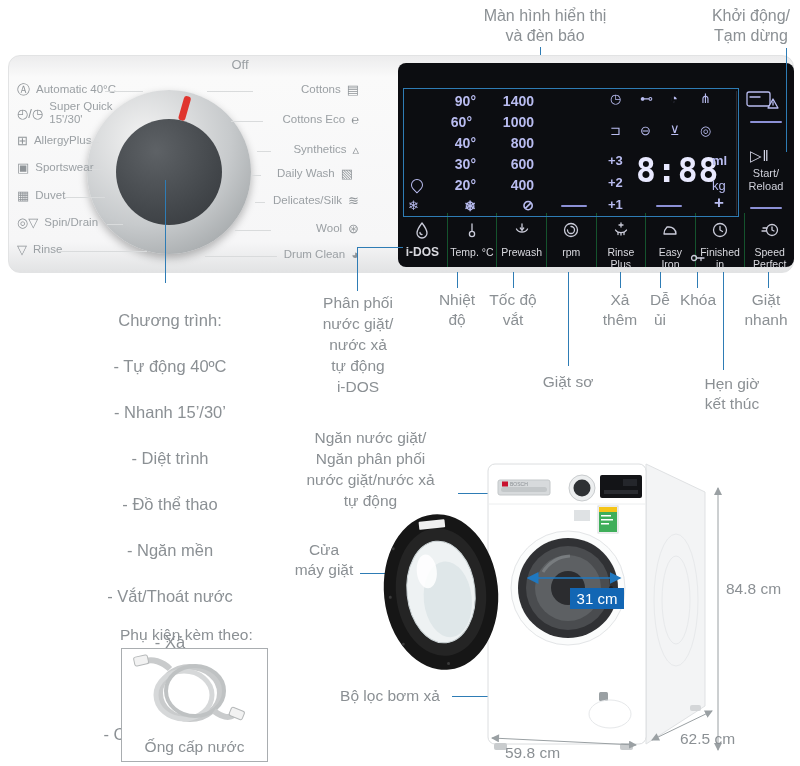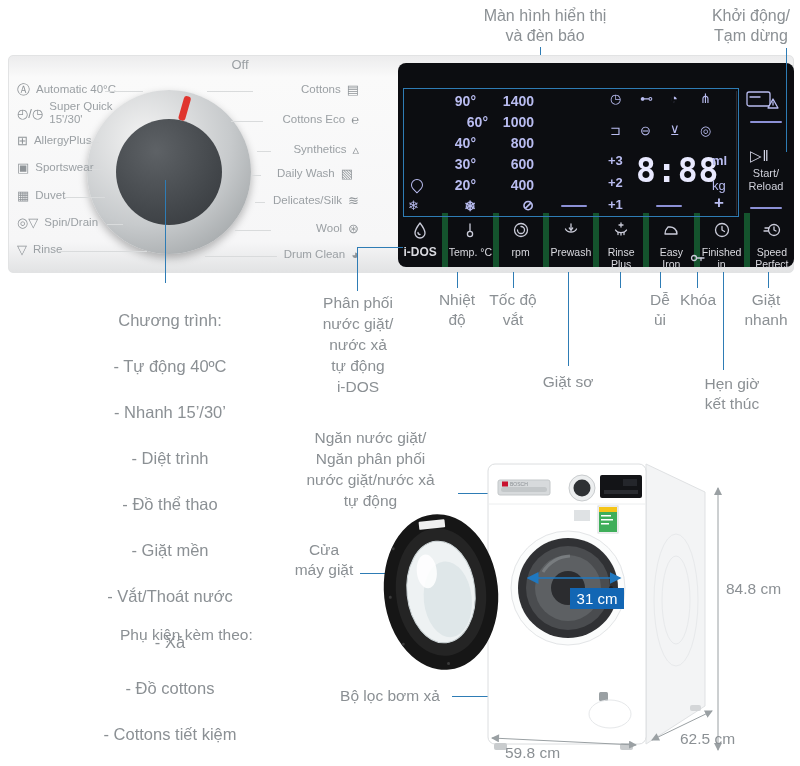--- a/index.html
+++ b/index.html
@@ -1,39 +1,39 @@
 <!DOCTYPE html>
 <html><head>
 <meta charset="utf-8">
 <style>
   body{margin:0;background:#fff}
   #app{position:relative;width:800px;height:766px;background:#fff;font-family:"Liberation Sans",sans-serif;overflow:hidden}
   .callout{position:absolute;color:#8b9094;font-size:15.5px;line-height:20px;text-align:center;white-space:pre-line}
   .bline{position:absolute;background:#2e7cb5}
   .gline{position:absolute;background:#d9dbdc;height:1px}
   
-  .panel{position:absolute;left:8px;top:55px;width:784px;height:216px;background:linear-gradient(#ececed,#fafafa 10%,#f6f6f7 86%,#e2e3e4);border:1px solid #e2e3e4;border-radius:5px}
+  .panel{position:absolute;left:8px;top:55px;width:784px;height:216px;background:linear-gradient(#ececed,#fafafa 10%,#f6f6f7 86%,#e2e3e4);border:1px solid #e2e3e4;border-radius:12px}
   .off{position:absolute;left:196px;top:1px;width:70px;text-align:center;color:#9ba0a4;font-size:13px}
   .dial-outer{position:absolute;left:78px;top:34px;width:164px;height:164px;border-radius:50%;background:radial-gradient(circle at 35% 30%,#f3f3f3,#c7cacc 55%,#a9adaf 80%,#ced1d3);box-shadow:0 4px 9px rgba(0,0,0,.28)}
   .dial-rot{position:absolute;left:0;top:0;width:164px;height:164px;transform:rotate(16deg)}
   .dial-pointer{position:absolute;left:76px;top:4px;width:7px;height:25px;background:#e0352e;border-radius:3px}
   .dial-inner{position:absolute;left:29px;top:29px;width:106px;height:106px;border-radius:50%;background:radial-gradient(circle at 38% 30%,#5e6266,#43474b 62%,#34373b)}
   .prow{position:absolute;display:flex;align-items:center;gap:6px;color:#9ba0a4;font-size:11.5px;line-height:13px;white-space:pre-line}
   .prow .pic{font-size:13px;color:#8f9498}
   .prow.r{justify-content:flex-end;text-align:left}
   
   .disp{position:absolute;left:389px;top:7px;width:396px;height:204px;background:#0c0d11;border-radius:8px;color:#b9bcf0}
   .dv{position:absolute;font-weight:bold;font-size:14px;text-align:right;width:50px}
   .gic{position:absolute;font-size:13px;color:#b9bcf0}
   .drop{position:absolute;width:10px;height:10px;border:1.6px solid #b9bcf0;border-radius:50% 50% 50% 0;transform:rotate(-45deg)}
   .digits{position:absolute;left:238px;top:88px;font-family:"DejaVu Sans Mono",monospace;font-size:33px;font-weight:bold;color:#e9e9ff;letter-spacing:1px}
   .dash{position:absolute;background:#8c90d6;height:2px;border-radius:1px}
   .vdiv{position:absolute;background:#2c2d35;width:1px}
   .btnrow{position:absolute;left:0;right:0;top:150px;bottom:0;display:flex}
-  .btn{flex:1;display:flex;flex-direction:column;align-items:center;padding-top:8px;gap:4px;border-left:6px solid #14532d}
+  .btn{flex:1;display:flex;flex-direction:column;align-items:center;padding-top:8px;gap:4px;border-left:1px solid #14532d}
   .btn:first-child{border-left:none}
   .bl{font-size:10.5px;line-height:11.5px;color:#d9d9df;text-align:center;white-space:pre-line}
   .bl.bold{font-weight:bold;font-size:12px}
   .btn svg,.ric svg{stroke:#cbccda;fill:none;stroke-width:1.3;stroke-linecap:round;stroke-linejoin:round}
   .outline-box{position:absolute;border:1px solid #2e7cb5}
   .startlbl{position:absolute;left:340px;top:104px;width:56px;font-size:11px;line-height:12.5px;color:#cfd0da;text-align:center;white-space:pre-line}
   .starticon{position:absolute;left:352px;top:84px;font-size:15px;color:#d4d5e6;letter-spacing:1px}
   
   .accbox{position:absolute;left:121px;top:648px;width:145px;height:112px;border:1px solid #a9adb0;background:#fff}
   svg text{font-family:"Liberation Sans",sans-serif}
@@ -86,21 +86,21 @@
     <div class="gline" style="left:222px;top:65px;width:32px"></div>
     <div class="gline" style="left:248px;top:95px;width:14px"></div>
     <div class="gline" style="left:242px;top:119px;width:10px"></div>
     <div class="gline" style="left:246px;top:146px;width:10px"></div>
     <div class="gline" style="left:226px;top:174px;width:36px"></div>
     <div class="gline" style="left:196px;top:200px;width:72px"></div>
 
     <div class="disp">
 
       <span class="dv" style="left:28px;top:30px">90°</span>
-      <span class="dv" style="left:40px;top:51px">60°</span>
+      <span class="dv" style="left:24px;top:51px">60°</span>
       <span class="dv" style="left:28px;top:72px">40°</span>
       <span class="dv" style="left:28px;top:93px">30°</span>
       <span class="dv" style="left:28px;top:114px">20°</span>
       <span class="dv" style="left:28px;top:135px">❄</span>
 
       <span class="dv" style="left:86px;top:30px">1400</span>
       <span class="dv" style="left:86px;top:51px">1000</span>
       <span class="dv" style="left:86px;top:72px">800</span>
       <span class="dv" style="left:86px;top:93px">600</span>
       <span class="dv" style="left:86px;top:114px">400</span>
@@ -154,32 +154,32 @@
         </div>
         <div class="btn">
           <span><svg width="18" height="18" viewBox="0 0 18 18">
                 <line x1="9" y1="3" x2="9" y2="10"></line>
                 <circle cx="9" cy="13" r="2.6"></circle>
               </svg></span>
           <span class="bl">Temp. °C</span>
         </div>
         <div class="btn">
           <span><svg width="18" height="18" viewBox="0 0 18 18">
-                <circle cx="9" cy="9" r="6.5"></circle>
-                <path d="M9 5.5A3.5 3.5 0 1 1 5.5 9"></path>
-              </svg></span>
-          <span class="bl">rpm</span>
-        </div>
-        <div class="btn">
-          <span><svg width="18" height="18" viewBox="0 0 18 18">
                 <path d="M3.5 8c2 4 9 4 11 0"></path>
                 <line x1="9" y1="3" x2="9" y2="9"></line>
                 <path d="M7.3 7L9 9.2 10.7 7"></path>
               </svg></span>
           <span class="bl">Prewash</span>
+        </div>
+        <div class="btn">
+          <span><svg width="18" height="18" viewBox="0 0 18 18">
+                <circle cx="9" cy="9" r="6.5"></circle>
+                <path d="M9 5.5A3.5 3.5 0 1 1 5.5 9"></path>
+              </svg></span>
+          <span class="bl">rpm</span>
         </div>
         <div class="btn">
           <span><svg width="18" height="18" viewBox="0 0 18 18">
                 <line x1="9" y1="2" x2="9" y2="6"></line>
                 <line x1="7" y1="4" x2="11" y2="4"></line>
                 <path d="M3.5 9c2 3.5 9 3.5 11 0"></path>
                 <line x1="6" y1="11.4" x2="6" y2="13.5"></line>
                 <line x1="9" y1="11.9" x2="9" y2="14"></line>
                 <line x1="12" y1="11.4" x2="12" y2="13.5"></line>
               </svg></span>
@@ -237,21 +237,21 @@
   <div class="bline" style="left:697px;top:272px;width:1px;height:16px"></div>
   <div class="bline" style="left:723px;top:272px;width:1px;height:98px"></div>
   <div class="bline" style="left:768px;top:272px;width:1px;height:16px"></div>
 
   <div class="callout" style="left:45px;top:286px;width:250px;line-height:23px;font-size:16.5px">
     <div>Chương trình:</div>
     <div>- Tự động 40ºC</div>
     <div>- Nhanh 15’/30’</div>
     <div>- Diệt trình</div>
     <div>- Đồ thể thao</div>
-    <div>- Giặt mền</div>
+    <div>- Ngăn mền</div>
     <div>- Vắt/Thoát nước</div>
     <div>- Xả</div>
     <div>- Đồ cottons</div>
     <div>- Cottons tiết kiệm</div>
     
     
     
     
     
   </div>
@@ -259,20 +259,22 @@
   <div class="callout" style="left:311px;top:292px;width:94px;line-height:21px">Phân phối
 nước giặt/
 nước xả
 tự động
 i-DOS</div>
   <div class="callout" style="left:478px;top:290px;width:70px">Tốc độ
 vắt</div>
   <div class="callout" style="left:420px;top:290px;width:74px">Nhiệt
 độ</div>
   <div class="callout" style="left:530px;top:372px;width:76px">Giặt sơ</div>
+  <div class="callout" style="left:585px;top:290px;width:70px">Xả
+thêm</div>
   <div class="callout" style="left:640px;top:290px;width:40px">Dễ
 ủi</div>
   <div class="callout" style="left:672px;top:290px;width:52px">Khóa</div>
   <div class="callout" style="left:690px;top:374px;width:84px">Hẹn giờ
 kết thúc</div>
   <div class="callout" style="left:735px;top:290px;width:62px">Giặt
 nhanh</div>
 
   <div class="callout" style="left:283px;top:427px;width:175px;line-height:21px">Ngăn nước giặt/
 Ngăn phân phối
@@ -367,14 +369,26 @@
 
     <line x1="350" y1="46" x2="350" y2="308" stroke="#9aa0a3" marker-start="url(#ags)" marker-end="url(#ag)"></line>
     <text x="358" y="152" font-size="15.5" fill="#8b9094">84.8 cm</text>
     <line x1="124" y1="296" x2="268" y2="303" stroke="#9aa0a3" marker-start="url(#ags)" marker-end="url(#ag)"></line>
     <text x="137" y="316" font-size="15.5" fill="#8b9094">59.8 cm</text>
     <line x1="284" y1="298" x2="344" y2="269" stroke="#9aa0a3" marker-start="url(#ags)" marker-end="url(#ag)"></line>
     <text x="312" y="302" font-size="15.5" fill="#8b9094">62.5 cm</text>
   </svg>
 
   <div class="callout" style="left:120px;top:625px;width:155px;text-align:left">Phụ kiện kèm theo:</div>
+  <div class="accbox">
+    <svg width="143" height="80" viewBox="0 0 143 80" style="margin-top:4px">
+      <ellipse cx="68" cy="40" rx="30" ry="26" fill="none" stroke="#c9cbcc" stroke-width="6"></ellipse>
+      <ellipse cx="62" cy="42" rx="28" ry="24" fill="none" stroke="#d6d8d9" stroke-width="5"></ellipse>
+      <ellipse cx="73" cy="38" rx="29" ry="25" fill="none" stroke="#bfc2c3" stroke-width="4"></ellipse>
+      <path d="M48 16 C40 8 30 6 24 8" fill="none" stroke="#c9cbcc" stroke-width="6"></path>
+      <path d="M92 58 C100 64 106 66 112 62" fill="none" stroke="#c9cbcc" stroke-width="6"></path>
+      <rect x="12" y="3" width="14" height="9" rx="2" fill="#f2f2f2" stroke="#b5b8b9" transform="rotate(-12 19 7)"></rect>
+      <rect x="108" y="56" width="14" height="9" rx="2" fill="#f2f2f2" stroke="#b5b8b9" transform="rotate(22 115 60)"></rect>
+    </svg>
+    <div class="callout" style="left:0;right:0;bottom:4px;position:absolute">Ống cấp nước</div>
+  </div>
 
 </div>
 
 </body></html>

